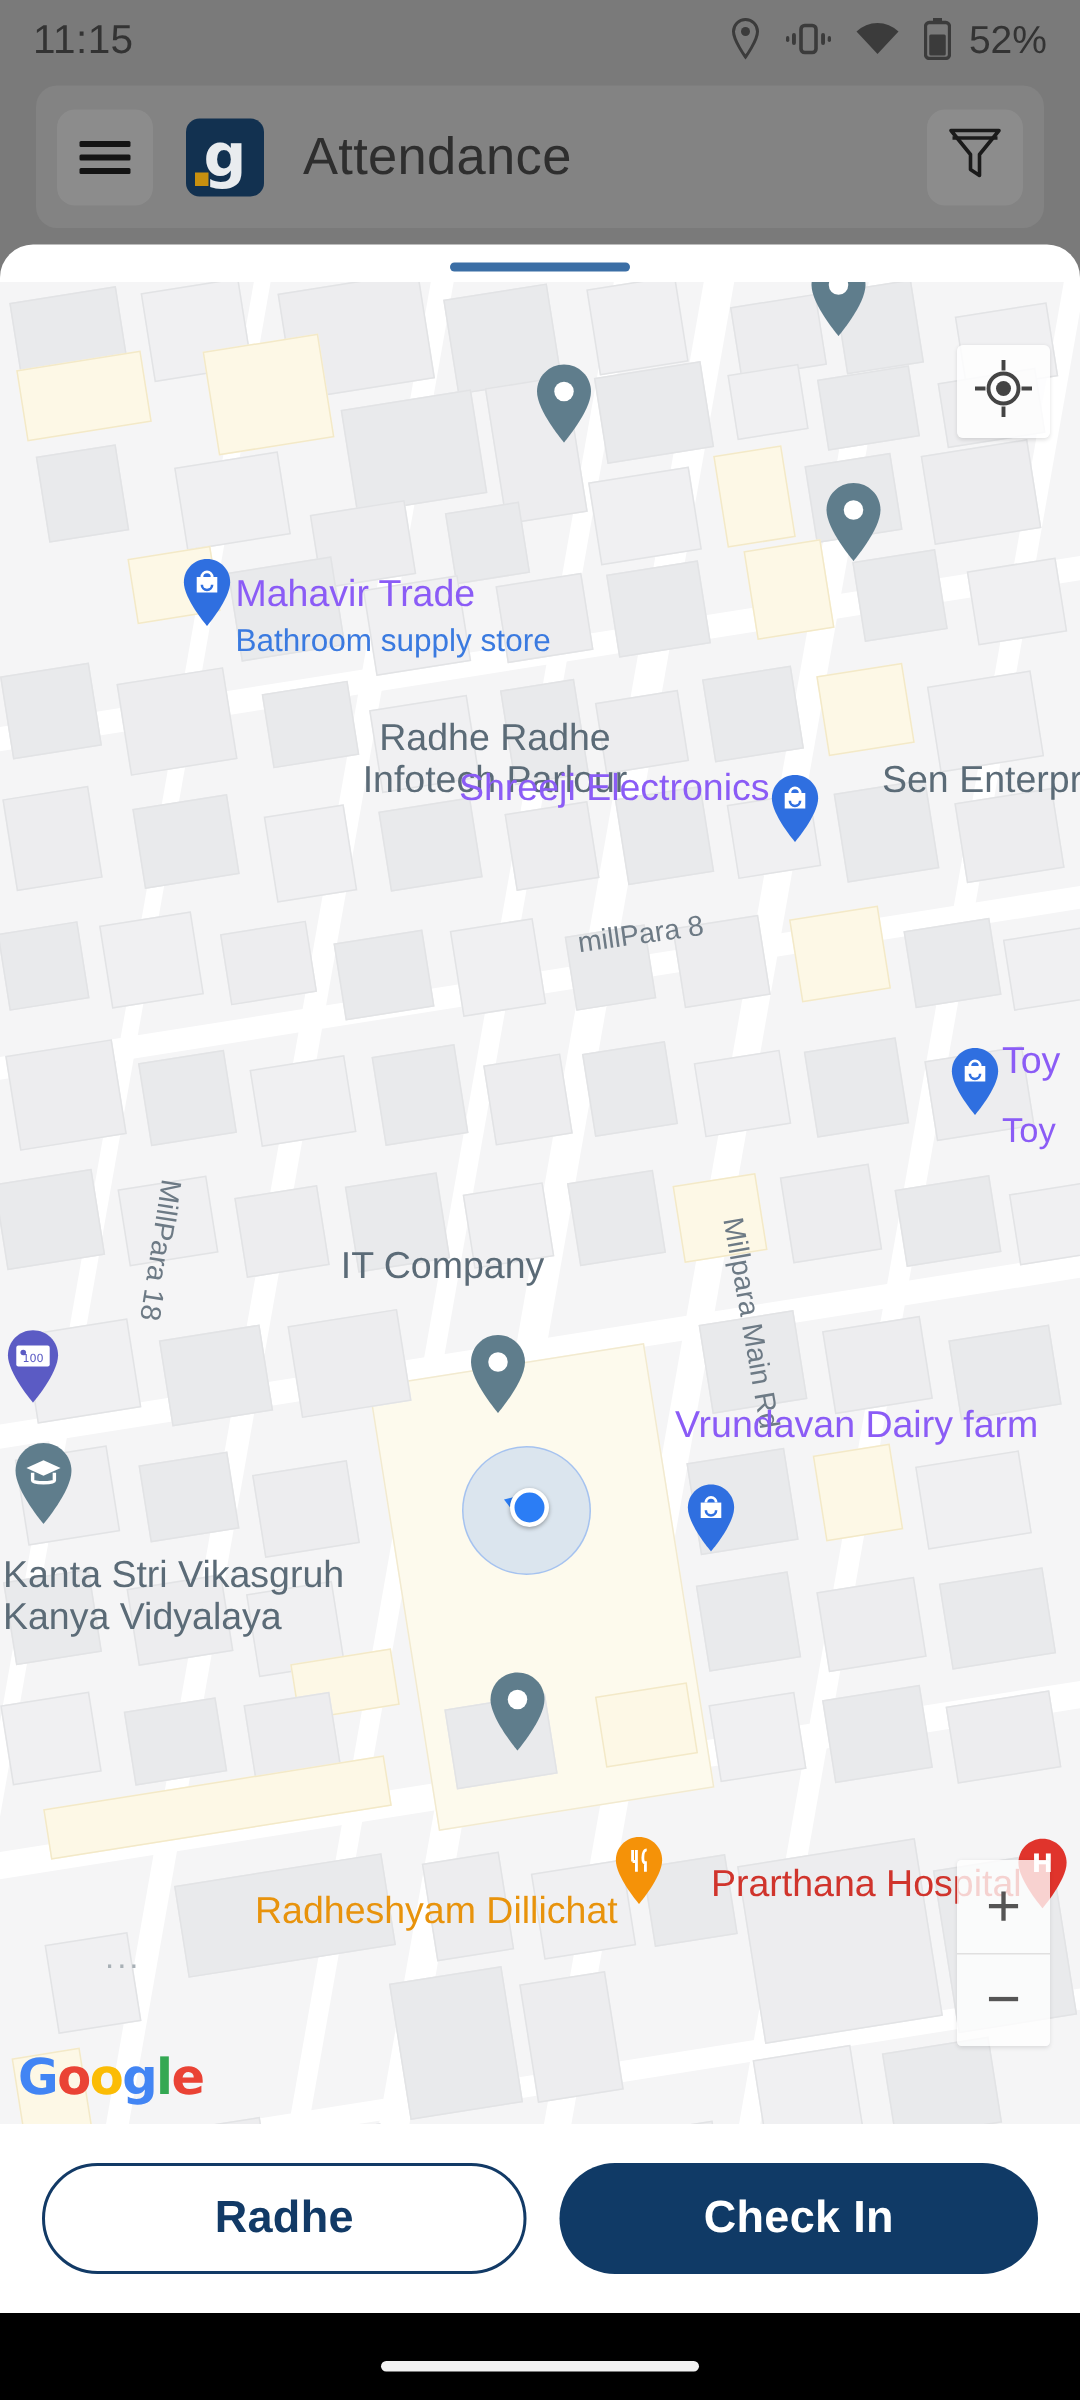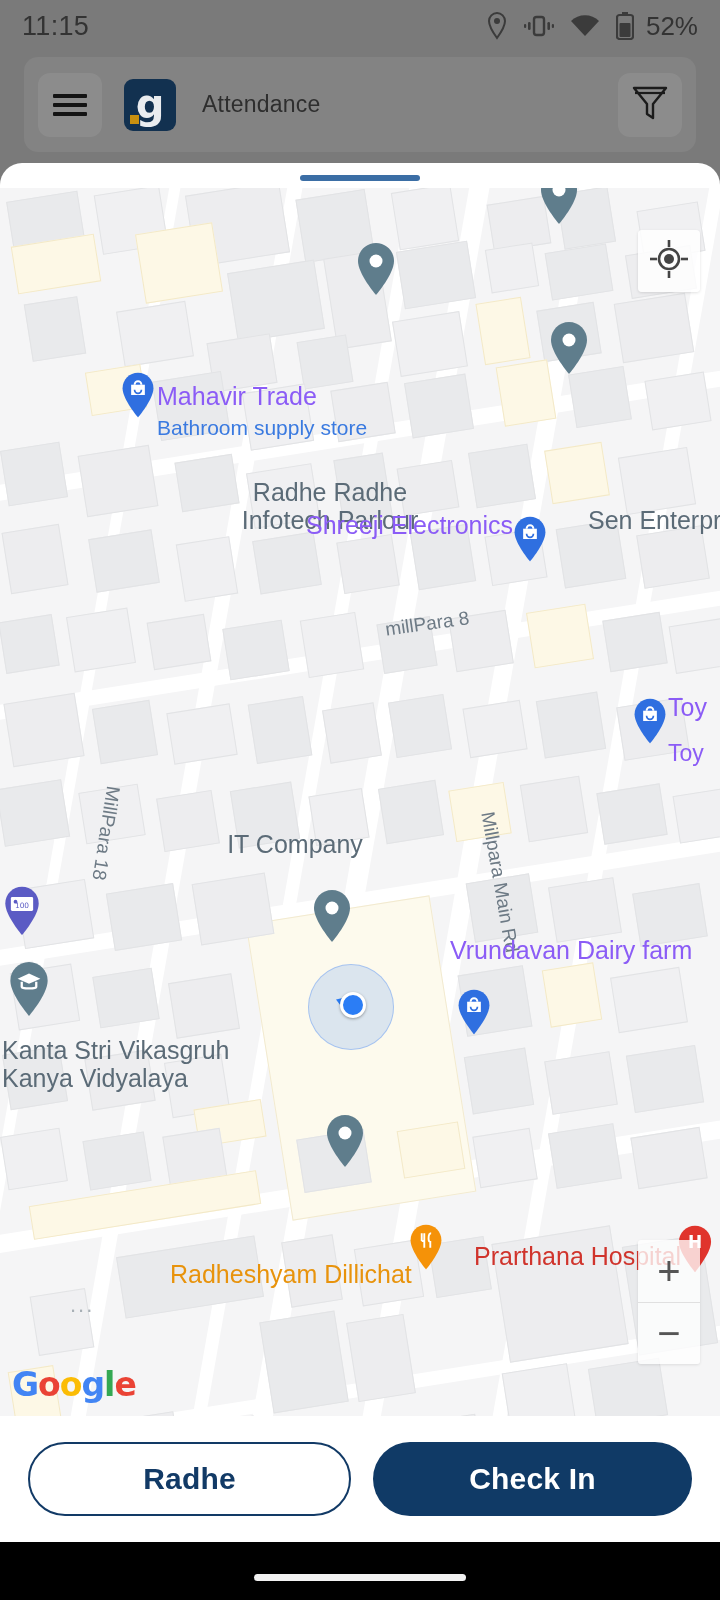--- a/index.html
+++ b/index.html
@@ -42,21 +42,21 @@
   .brandlogo {
     width:52px; height:52px; border-radius:9px; background:#123150;
     margin-left:22px; position:relative; flex:0 0 auto;
     display:flex; align-items:center; justify-content:center;
   }
   .brandlogo .g {
     color:#e9ecef; font-size:40px; font-weight:bold; line-height:1;
     font-family:"DejaVu Sans", sans-serif; margin-top:-2px;
   }
   .brandlogo .dot { position:absolute; left:6px; bottom:7px; width:9px; height:9px; background:#c8900f; }
-  .apptitle { font-size:23px; color:#2e2e2e; margin-left:26px; letter-spacing:.2px; white-space:nowrap; }
+  .apptitle { font-size:35px; color:#2e2e2e; margin-left:26px; letter-spacing:.2px; white-space:nowrap; }
   .appbar-spacer { flex:1 1 auto; }
 
   
   .sheet {
     position:absolute; left:0; top:163px; width:720px; height:1379px;
     background:#ffffff; border-radius:22px 22px 0 0; overflow:hidden;
   }
   .grabber {
     position:absolute; left:50%; transform:translateX(-50%); top:12px;
     width:120px; height:6px; border-radius:3px; background:#3b6ea5; z-index:40;

